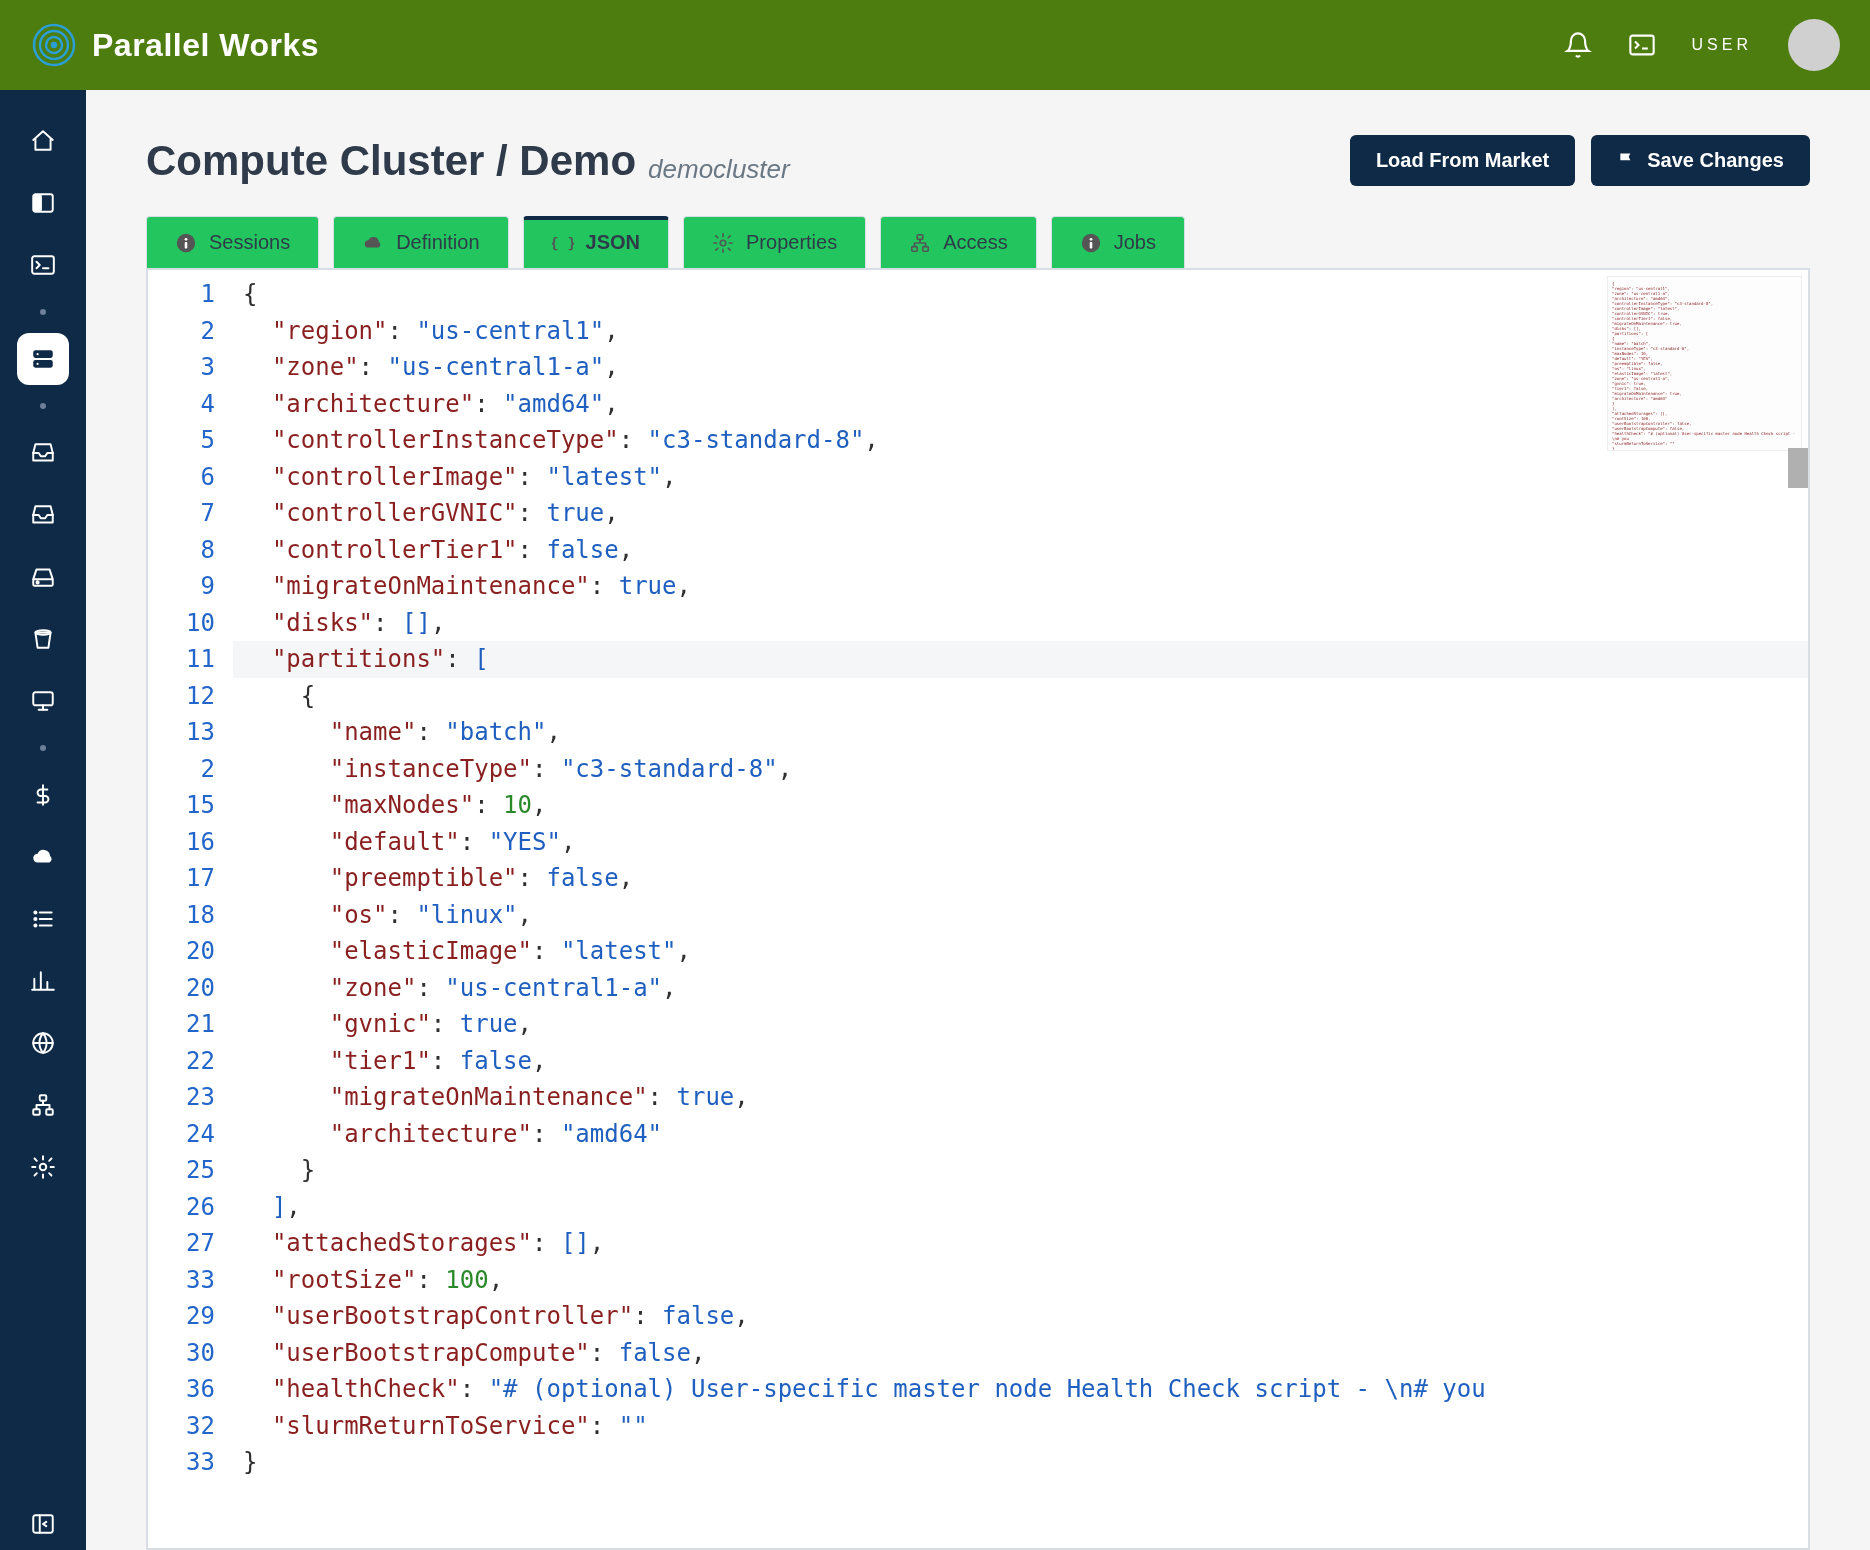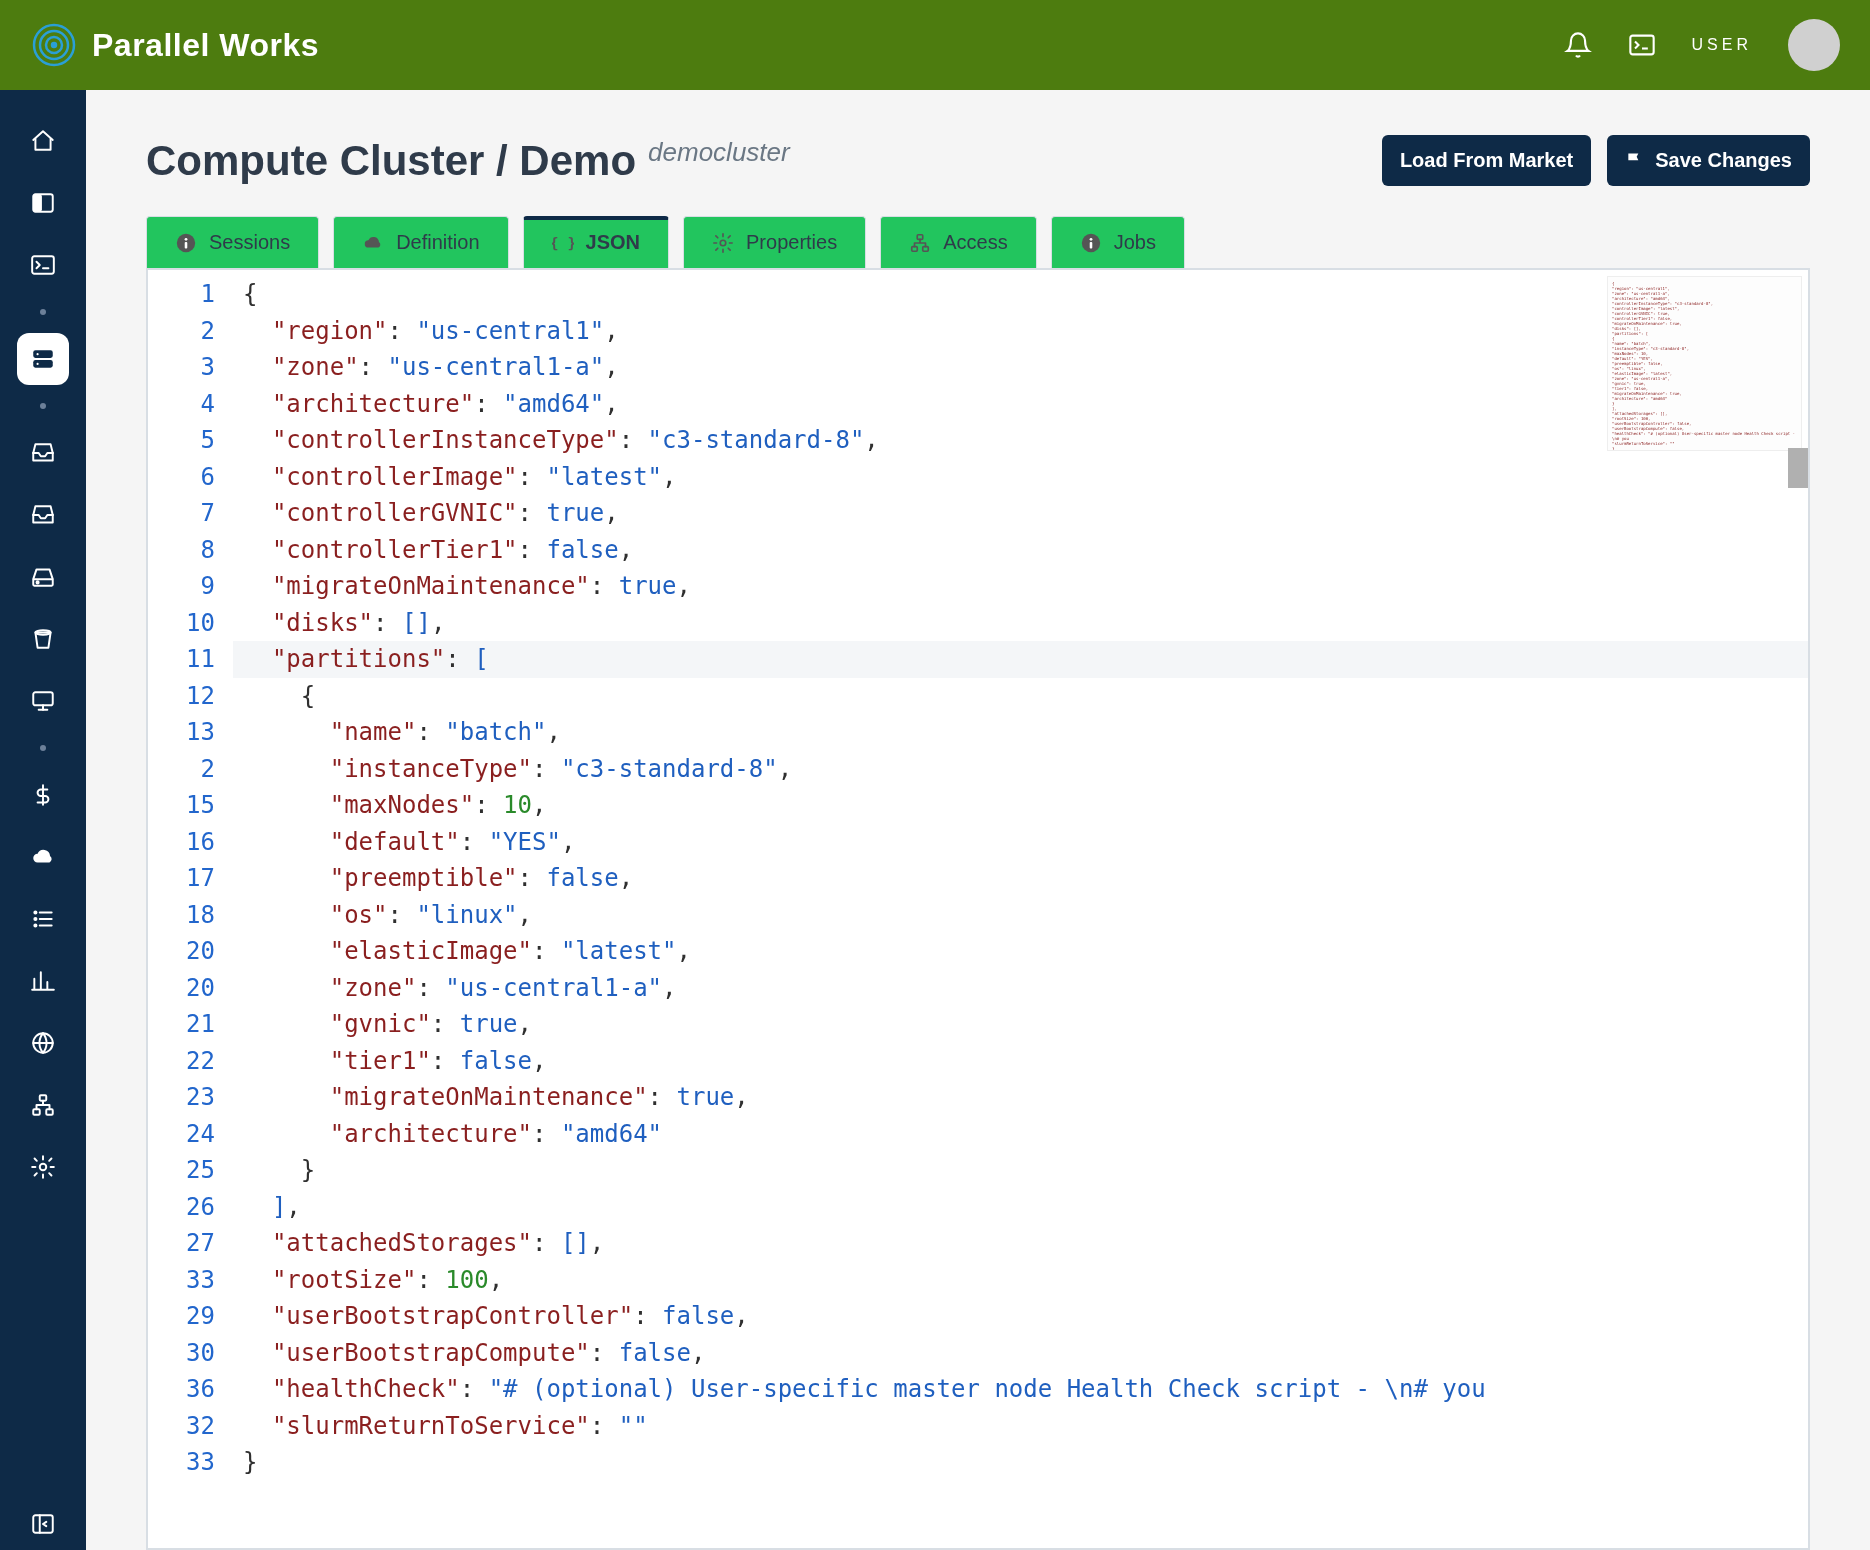--- a/index.html
+++ b/index.html
@@ -14,25 +14,25 @@
 .topbar-avatar { width: 52px; height: 52px; border-radius: 50%; background: #d0d0d0; }
 
 .layout { display: flex; height: calc(100% - 90px); }
 .sidebar { width: 86px; background: #0e2a47; display: flex; flex-direction: column; align-items: center; padding-top: 25px; gap: 10px; }
 .sidebar-item { width: 52px; height: 52px; display: flex; align-items: center; justify-content: center; color: #fff; cursor: pointer; border-radius: 12px; }
 .sidebar-item.active { background: #fff; color: #0e2a47; }
 .sidebar-dot { width: 6px; height: 6px; background: #6c8099; border-radius: 50%; margin: 8px 0; }
 
 .main { flex: 1; padding: 45px 60px 0 60px; overflow: hidden; display: flex; flex-direction: column; }
 .page-header { display: flex; justify-content: space-between; align-items: center; margin-bottom: 30px; }
-.page-title-wrap { display: flex; align-items: flex-start; gap: 12px; }
+.page-title-wrap { display: flex; align-items: flex-end; gap: 12px; }
 .page-title { font-size: 42px; font-weight: 700; color: #2f3b4a; }
 .page-subtitle { font-size: 26px; color: #6a7784; font-style: italic; font-weight: 400; }
 .page-actions { display: flex; gap: 16px; }
-.btn { background: #0e2a47; color: #fff; border: none; padding: 14px 18px; font-size: 20px; font-weight: 600; border-radius: 6px; cursor: pointer; display: flex; align-items: center; gap: 10px; }
+.btn { background: #0e2a47; color: #fff; border: none; padding: 14px 26px; font-size: 20px; font-weight: 600; border-radius: 6px; cursor: pointer; display: flex; align-items: center; gap: 10px; }
 
 .tabs { display: flex; gap: 14px; }
 .tab { background: #22c55e; border: 1px solid #d8dee4; border-bottom: none; padding: 14px 28px; display: flex; align-items: center; gap: 12px; font-size: 20px; color: #2f3b4a; cursor: pointer; border-radius: 4px 4px 0 0; }
 .tab.active { border-top: 4px solid #0e2a47; padding-top: 11px; font-weight: 600; }
 .tab-icon { color: #555; display: inline-flex; }
 
 .editor-wrap { flex: 1; border: 2px solid #d8dee4; background: #fff; position: relative; overflow: hidden; display: flex; }
 .gutter { width: 85px; text-align: right; padding-right: 18px; padding-top: 6px; background: #fff; font-family: "SF Mono", Menlo, Consolas, monospace; font-size: 24px; color: #2266cc; user-select: none; }
 .gutter-line { height: 36.5px; line-height: 36.5px; }
 .code-area { flex: 1; padding-top: 6px; font-family: "SF Mono", Menlo, Consolas, monospace; font-size: 24px; white-space: pre; overflow: hidden; position: relative; }

